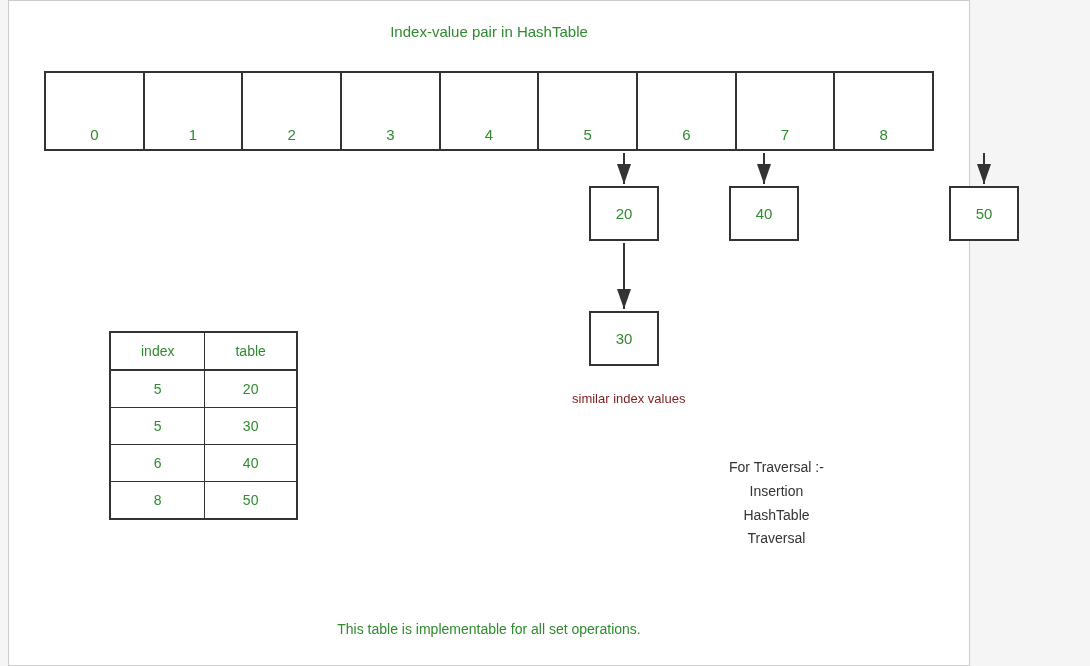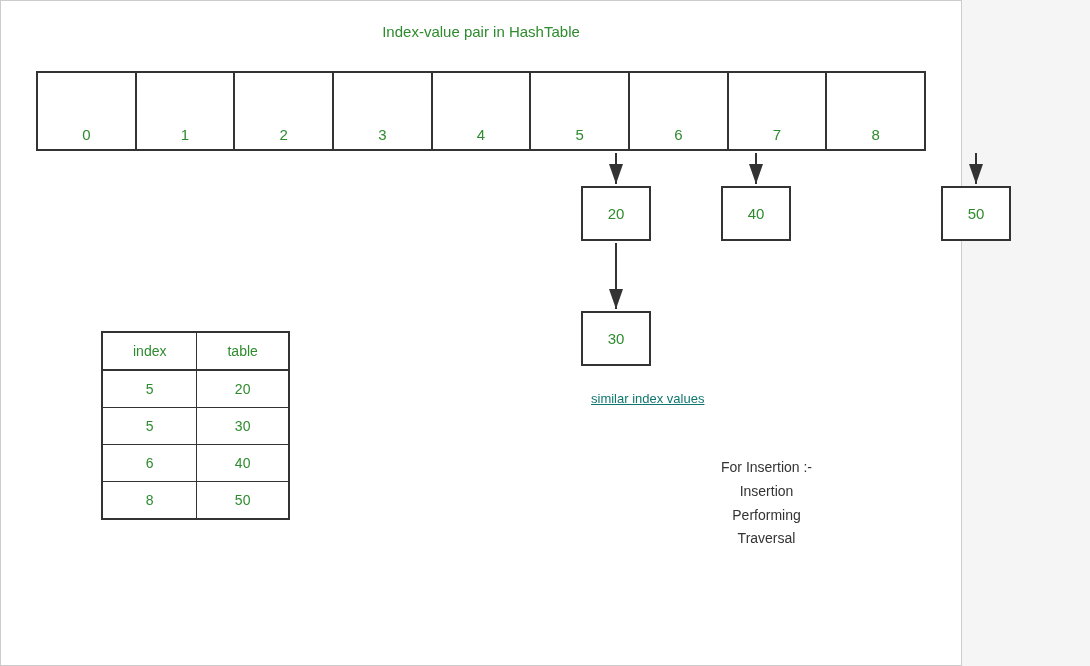--- a/index.html
+++ b/index.html
@@ -10,20 +10,21 @@
       font-family: Arial, sans-serif;
       overflow: hidden;
       position: relative;
     }
     .canvas {
       width: 962px;
       height: 666px;
       background: white;
       border: 1px solid #ccc;
       position: relative;
+      margin-left: 8px;
     }
 
     
     .title {
       position: absolute;
       top: 22px;
       left: 0; right: 0;
       text-align: center;
       color: #2e8b2e;
       font-size: 15px;
@@ -96,24 +97,23 @@
       border-radius: 16px;
     }
     .data-table th {
       font-weight: normal;
     }
 
     
     .similar-label {
       position: absolute;
       top: 390px;
-      left: 590px;
-      color: #0f766e;
+      left: 563px;
+      color: #7f1d1d;
       font-size: 13px;
-      text-decoration: underline;
     }
     .operations-label {
       position: absolute;
       top: 455px;
       left: 720px;
       color: #333;
       font-size: 14px;
       text-align: center;
       line-height: 1.7;
     }
@@ -215,19 +215,20 @@
       <tr>
         <td>8</td>
         <td>50</td>
       </tr>
     </tbody>
   </table>
 
   <div class="similar-label">similar index values</div>
 
   <div class="operations-label">
-    <div>For Insertion :-</div>
+    <div>For Traversal :-</div>
     <div>Insertion</div>
-    <div>Performing</div>
+    <div>HashTable</div>
     <div>Traversal</div>
   </div>
 
+  <div class="footer-label">This table is implementable for all set operations.</div>
 </div>
 
 </body></html>

